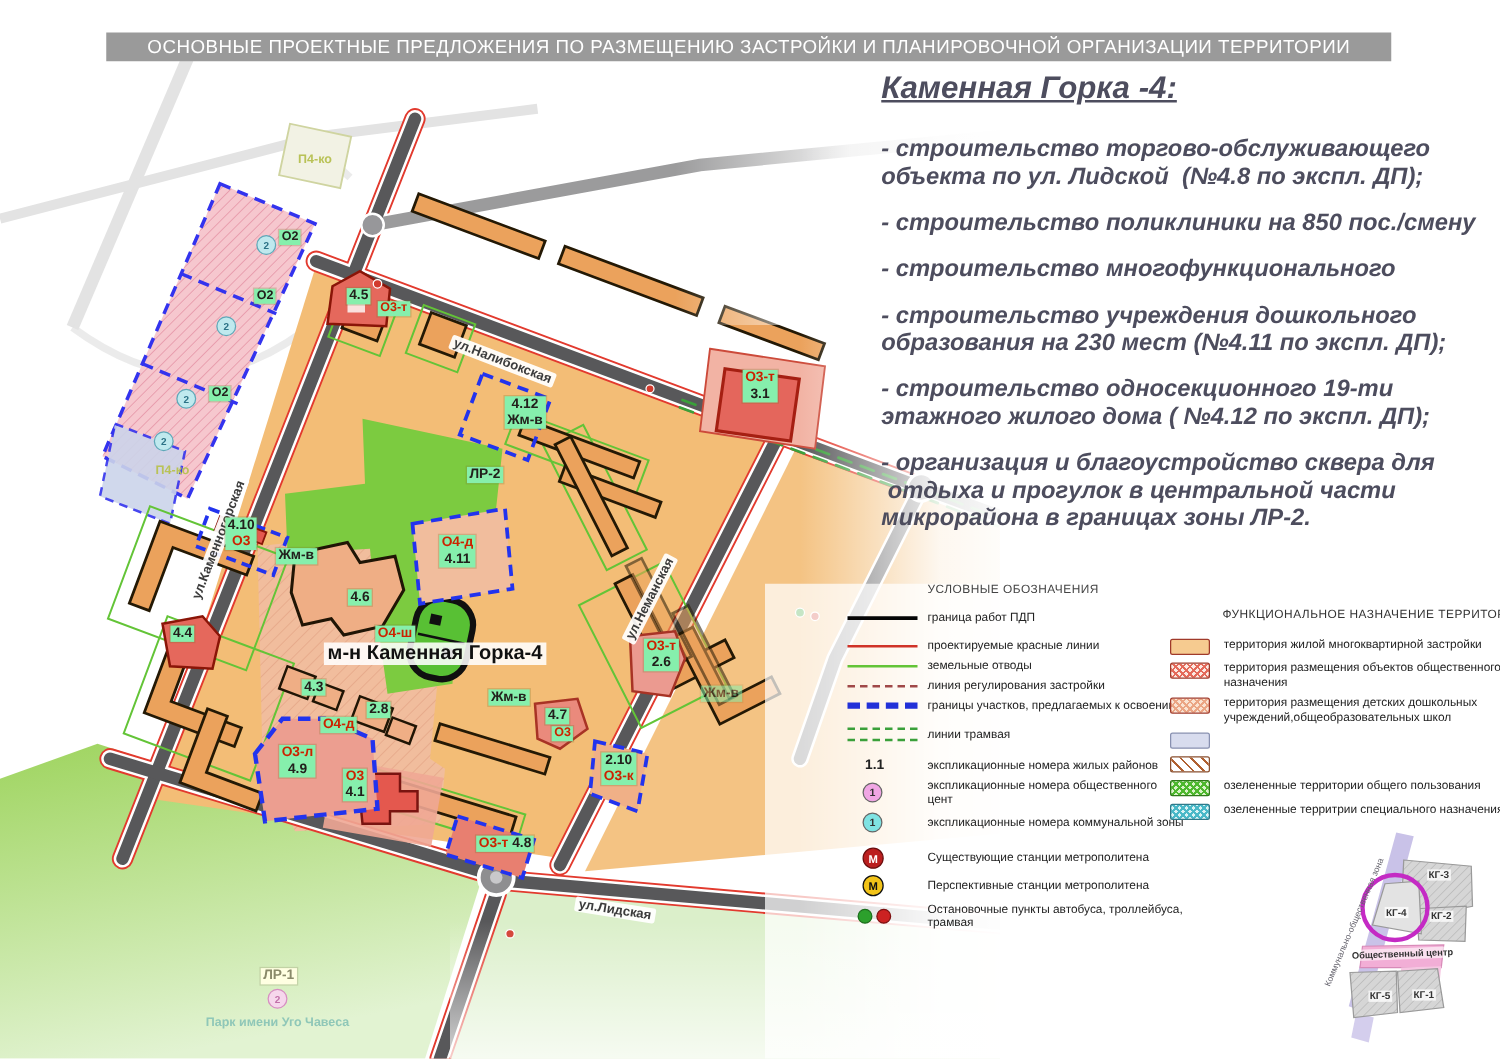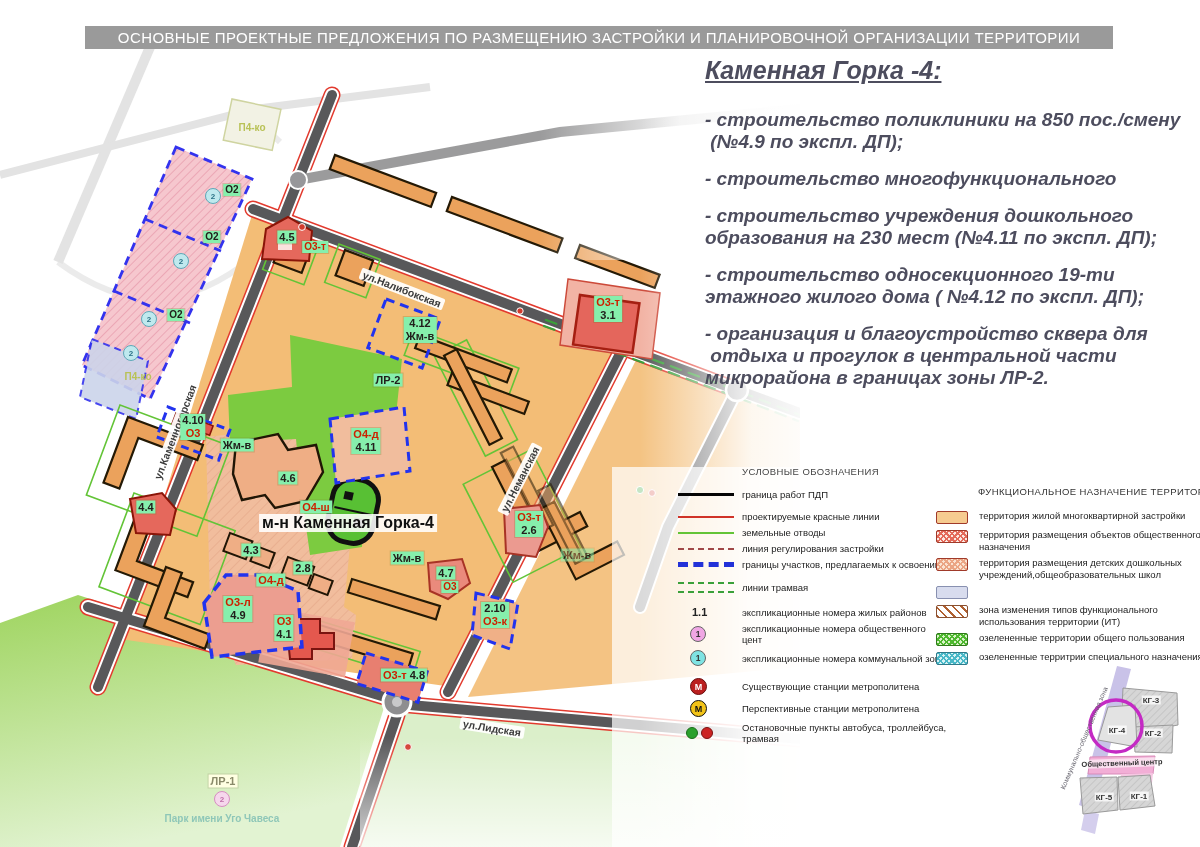--- a/index.html
+++ b/index.html
@@ -361,22 +361,25 @@
   <div class="chip lr" style="left:223px;top:734px;">ЛР-1</div>
   <div class="mapcirc pink" style="left:222px;top:752px;">2</div>
   <div class="chip park" style="left:222px;top:771px;">Парк имени Уго Чавеса</div>
 </div>
 
 <div class="titlebar">ОСНОВНЫЕ ПРОЕКТНЫЕ ПРЕДЛОЖЕНИЯ ПО РАЗМЕЩЕНИЮ ЗАСТРОЙКИ И ПЛАНИРОВОЧНОЙ ОРГАНИЗАЦИИ ТЕРРИТОРИИ</div>
 
 <div class="proposals">
   <h2>Каменная Горка -4:</h2>
   <div class="pitem">
+    <div>- строительство торгово-обслуживающего</div>
+      <div>объекта по ул. Лидской  (№4.8 по экспл. ДП);</div>
+  </div>
+  <div class="pitem">
     <div>- строительство поликлиники на 850 пос./смену</div>
-      <div> (№4.9 по экспл. ДП);</div>
   </div>
   <div class="pitem">
     <div>- строительство многофункционального</div>
   </div>
   <div class="pitem">
     <div>- строительство учреждения дошкольного</div>
       <div>образования на 230 мест (№4.11 по экспл. ДП);</div>
   </div>
   <div class="pitem">
     <div>- строительство односекционного 19-ти</div>
@@ -491,24 +494,20 @@
     <div class="flbl">
         <div>территория размещения детских дошкольных</div>
         <div>учреждений,общеобразовательных школ</div>
       </div>
   </div>
   <div class="frow">
     <div class="fsw sw-lav"></div>
   </div>
   <div class="frow">
     <div class="fsw sw-it"></div>
-    <div class="flbl">
-        <div>зона изменения типов функционального</div>
-        <div>использования территории  (ИТ)</div>
-      </div>
   </div>
   <div class="frow">
     <div class="fsw sw-greenh"></div>
     <div class="flbl">
         <div>озелененные территории общего пользования</div>
       </div>
   </div>
   <div class="frow">
     <div class="fsw sw-cyanh"></div>
     <div class="flbl">

